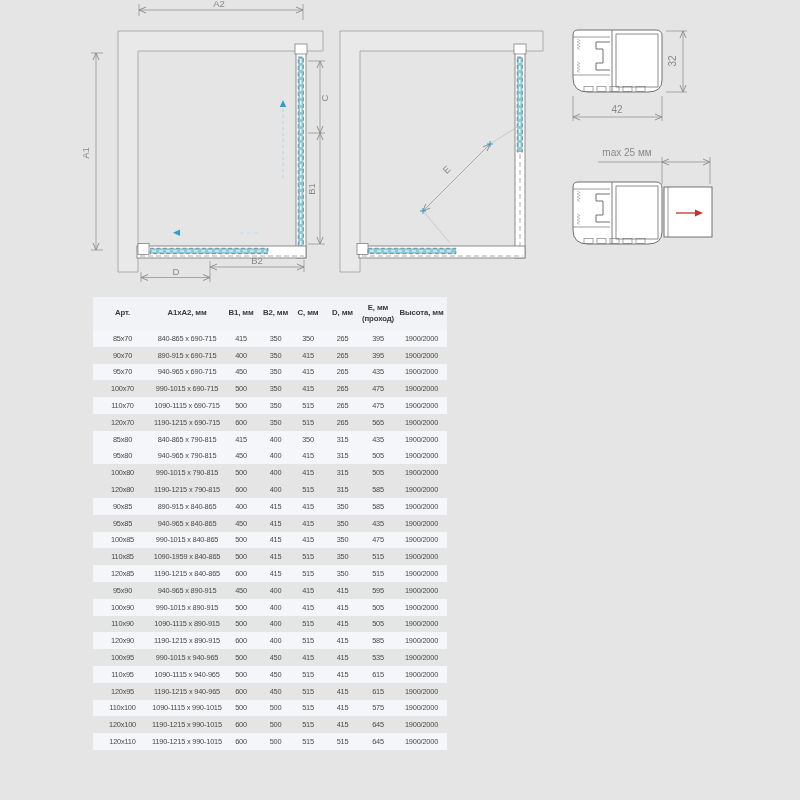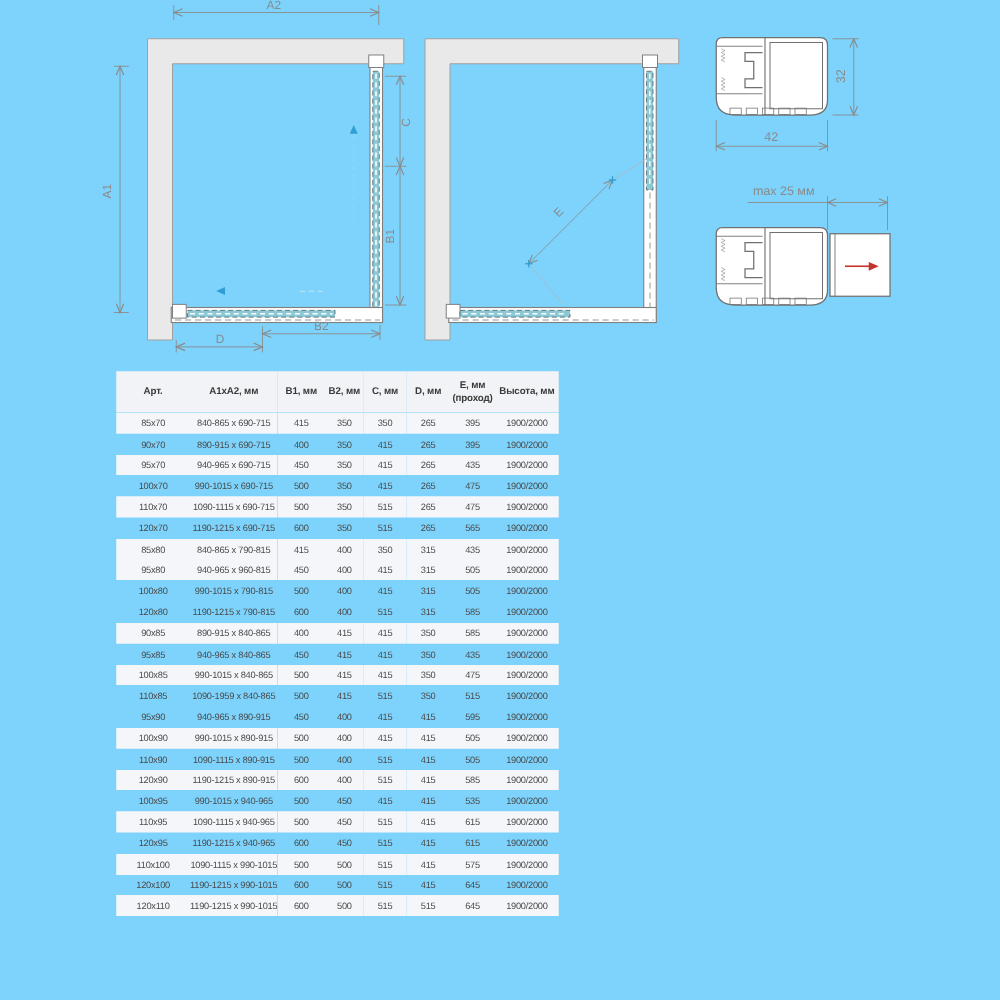--- a/index.html
+++ b/index.html
@@ -1,16 +1,16 @@
 <!DOCTYPE html>
 <html><head>
 <meta charset="utf-8">
 <style>
   html,body{margin:0;padding:0;background:#ffffff;}
-  .screen{position:relative;width:800px;height:800px;background:#7dd3fc;overflow:hidden;
+  .screen{position:relative;width:800px;height:800px;background:#e5e5e5;overflow:hidden;
           font-family:"Liberation Sans",sans-serif;}
   .drawing{position:absolute;left:0;top:0;}
   
   .table-wrap{position:absolute;left:93px;top:297px;width:354px;}
   table.spec{width:100%;border-collapse:collapse;table-layout:fixed;}
   table.spec th{background:#f2f3f6;color:#3a3a3a;font-size:7.8px;font-weight:bold;
     letter-spacing:-0.1px;height:33px;padding:0 1px;text-align:center;vertical-align:middle;
     white-space:pre-line;line-height:1.3;}
   table.spec td{font-size:7.4px;color:#4a4a4a;letter-spacing:-0.2px;text-align:center;
     height:16.8px;padding:0;white-space:nowrap;overflow:hidden;vertical-align:middle;}
@@ -264,21 +264,21 @@
             <td>840-865 x 790-815</td>
             <td>415</td>
             <td>400</td>
             <td>350</td>
             <td>315</td>
             <td>435</td>
             <td>1900/2000</td>
           </tr>
           <tr class="alt">
             <td>95x80</td>
-            <td>940-965 x 960-815</td>
+            <td>940-965 x 790-815</td>
             <td>450</td>
             <td>400</td>
             <td>415</td>
             <td>315</td>
             <td>505</td>
             <td>1900/2000</td>
           </tr>
           <tr>
             <td>100x80</td>
             <td>990-1015 x 790-815</td>
@@ -326,20 +326,30 @@
             <td>415</td>
             <td>415</td>
             <td>350</td>
             <td>475</td>
             <td>1900/2000</td>
           </tr>
           <tr>
             <td>110x85</td>
             <td>1090-1959 x 840-865</td>
             <td>500</td>
+            <td>415</td>
+            <td>515</td>
+            <td>350</td>
+            <td>515</td>
+            <td>1900/2000</td>
+          </tr>
+          <tr class="alt">
+            <td>120x85</td>
+            <td>1190-1215 x 840-865</td>
+            <td>600</td>
             <td>415</td>
             <td>515</td>
             <td>350</td>
             <td>515</td>
             <td>1900/2000</td>
           </tr>
           <tr>
             <td>95x90</td>
             <td>940-965 x 890-915</td>
             <td>450</td>

